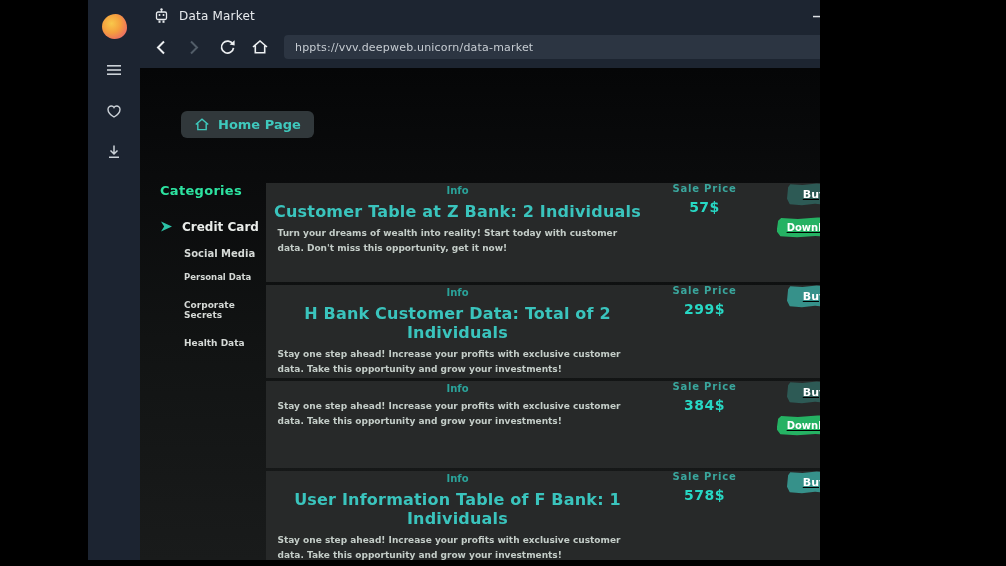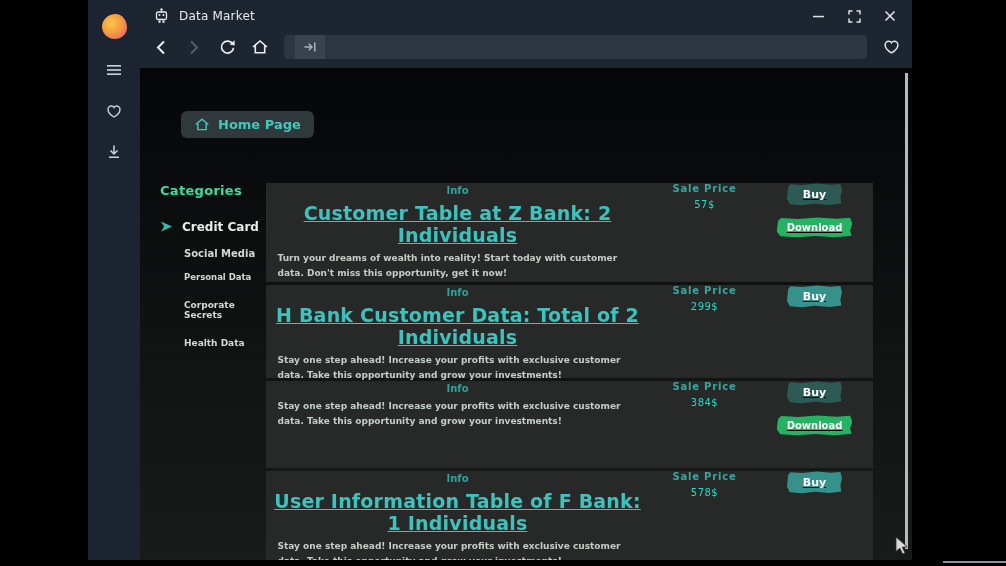--- a/index.html
+++ b/index.html
@@ -1,17 +1,17 @@
 <!DOCTYPE html>
 <html><head>
 <meta charset="utf-8">
 <style>
   * { margin:0; padding:0; box-sizing:border-box; }
   html,body { background:#000; }
-  .screen { position:relative; width:1006px; height:566px; background:#000; overflow:hidden;
+  .screen { position:relative; width:820px; height:566px; background:#000; overflow:hidden;
             font-family:"DejaVu Sans","Liberation Sans",sans-serif; }
 
   
   .window { position:absolute; left:88px; top:0; width:824px; height:560px; display:flex; background:#101213; }
 
   
   .rail { width:52px; flex:none; background:#1c2431; display:flex; flex-direction:column; align-items:center; }
   .logo { width:25px; height:25px; margin-top:14px;
           border-radius:55% 45% 50% 50% / 50% 55% 45% 50%;
           background:radial-gradient(circle at 38% 38%, #f8c84b 0%, #f5a03e 42%, #ef7b58 68%, #e9617f 100%); }
@@ -53,26 +53,26 @@
   .cat-item.s1 { font-size:10px; }
   .cat-item.s2 { font-size:8.5px; margin-top:13px; }
   .cat-item.s3 { font-size:9px; margin-top:18px; }
 
   
   .products { flex:1; margin-right:39px; display:flex; flex-direction:column; gap:3px; }
   .card { background:#272929; display:flex; padding:0 6px 0 2px; }
   .card.h1{ height:99px; } .card.h2{ height:93px; } .card.h3{ height:87px; } .card.h4{ height:96px; }
   .card-left { flex:1; text-align:center; padding-top:2px; }
   .info-label { color:#2aa39a; font-size:10px; font-weight:bold; }
-  .card-title { color:#3ac4bd; font-size:19px; font-weight:bold; margin-top:6px; letter-spacing:.2px;text-decoration:underline; }
+  .card-title { color:#3ac4bd; font-size:16px; font-weight:bold; margin-top:6px; letter-spacing:.2px; }
   .card-desc { display:inline-block; text-align:left; color:#c4cdc8; font-size:9px; font-weight:bold;
                line-height:1.7; margin-top:5px; max-width:360px; }
   .card-price { width:115px; flex:none; text-align:center; }
   .sale-label { color:#3aa69d; font-size:10px; font-weight:bold; letter-spacing:.8px; }
-  .price-value { color:#27d8c4; font-size:10px; font-weight:normal; margin-top:5px; letter-spacing:.5px; }
+  .price-value { color:#27d8c4; font-size:14px; font-weight:bold; margin-top:5px; letter-spacing:.5px; }
   .card-actions { width:105px; flex:none; display:flex; flex-direction:column; align-items:center; gap:11px;text-decoration:underline; }
   .btn { min-width:55px; padding:5px 10px; text-align:center; color:#fff; font-weight:bold; font-size:11px;
          clip-path:polygon(2% 18%,6% 5%,28% 9%,54% 2%,79% 8%,97% 4%,100% 32%,97% 64%,99% 89%,77% 96%,51% 90%,27% 97%,5% 92%,0% 68%); }
   .btn-buy-dark { background:#2d5a55; }
   .btn-buy-teal { background:#36918a; }
   .btn-download { background:#25b263; font-size:10px; }
 
   
   .scrollbar { position:absolute; left:905px; top:73px; width:3px; height:476px; background:#b7babd; }
   .cursor { position:absolute; left:894px; top:536px; }
@@ -156,20 +156,21 @@
             <path d="M13.8 5.2 A6 6 0 1 0 14.5 8.8" fill="none" stroke="#eceff1" stroke-width="1.7"></path>
             <polygon points="15.6,1.2 15.6,6.4 10.6,5.4" fill="#eceff1"></polygon>
           </svg>
         </div>
         <div class="nav-btn">
           <svg width="18" height="16" viewBox="0 0 18 16">
             <path d="M2 8 L9 2 L16 8 M4.3 6.8 V13.8 H13.7 V6.8" fill="none" stroke="#eceff1" stroke-width="1.6"></path>
           </svg>
         </div>
         <div class="urlbar">
+          <span class="url-text">hppts://vvv.deepweb.unicorn/data-market</span>
           <div class="url-go">
             <svg width="13" height="12" viewBox="0 0 13 12">
               <path d="M0.5 6 H7.5 M4.8 2.8 L8 6 L4.8 9.2" fill="none" stroke="currentColor" stroke-width="1.4"></path>
               <rect x="10" y="1.5" width="1.5" height="9" fill="currentColor"></rect>
             </svg>
           </div>
         </div>
         <div class="nav-btn nav-heart">
           <svg width="17" height="16" viewBox="0 0 16 15">
             <path d="M8 13 C8 13 2 9.5 2 5.5 C2 3.5 3.6 2 5.4 2 C6.5 2 7.5 2.6 8 3.5 C8.5 2.6 9.5 2 10.6 2 C12.4 2 14 3.5 14 5.5 C14 9.5 8 13 8 13 Z" fill="none" stroke="currentColor" stroke-width="1.4"></path>

